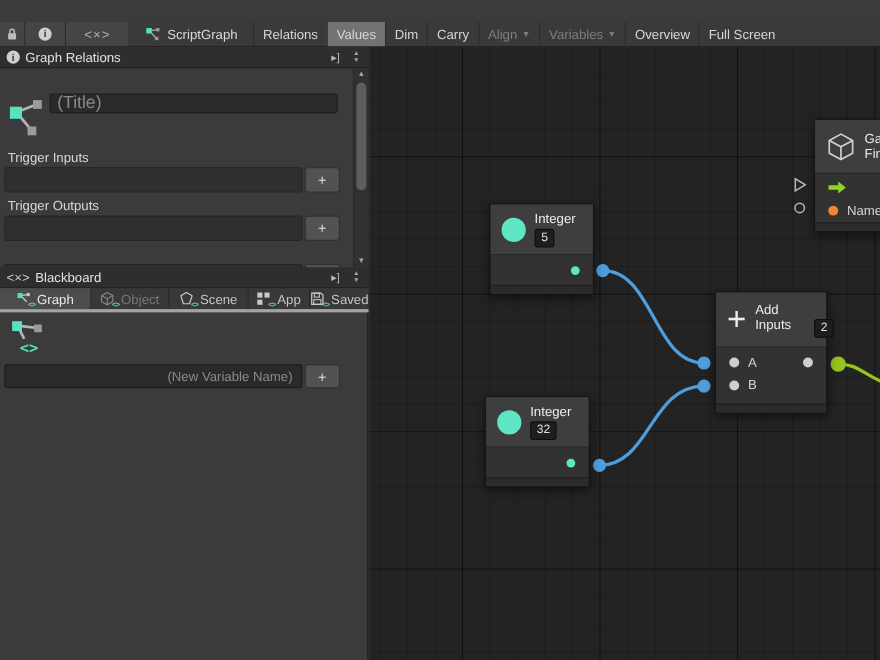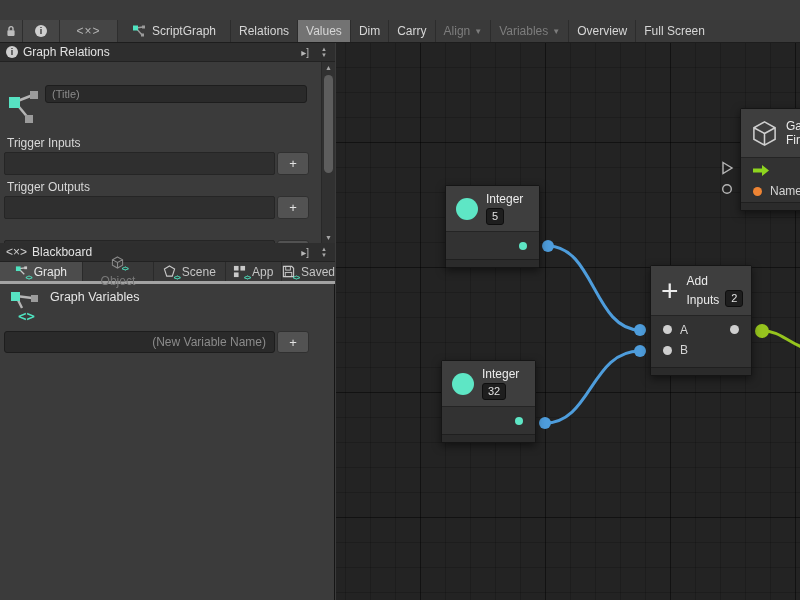--- a/index.html
+++ b/index.html
@@ -37,21 +37,21 @@
   .panel-header { position:absolute; left:0; width:335px; height:19px; background:#2e2e2e; border-bottom:1px solid #222; display:flex; align-items:center; gap:5px; padding:0 4px 0 6px; color:#e2e2e2; }
   .ph-spacer { flex:1; }
   .pin-btn { color:#b9b9b9; font-size:10px; padding:0 3px; }
   .mini-arrows { display:flex; flex-direction:column; align-items:center; width:14px; line-height:6px; font-size:6px; color:#a8a8a8; }
 
   .inspector-content { position:absolute; left:0; top:19px; width:321px; height:181px; }
   .scrollcol { position:absolute; left:321px; top:19px; width:14px; height:181px; background:#313131; border-left:1px solid #282828; }
   .scrollcol .sarrow { position:absolute; left:0; width:13px; text-align:center; font-size:7px; color:#a5a5a5; }
   .scrollcol .thumb { position:absolute; left:2px; top:13px; width:9px; height:98px; background:#5d5d5d; border-radius:5px; }
 
-  .field { position:absolute; height:18px; background:#2a2a2a; border:1px solid #1d1d1d; border-radius:3px; color:#e5e5e5; font-size:11px; padding:0 6px; outline:none; font-family:inherit; }
+  .field { position:absolute; height:18px; background:#2a2a2a; border:1px solid #1d1d1d; border-radius:3px; color:#e5e5e5; font-size:16px; padding:0 6px; outline:none; font-family:inherit; }
   .field::placeholder { color:#8b8b8b; opacity:1; }
   .sec-label { position:absolute; left:7px; color:#d8d8d8; }
   .list-row { position:absolute; left:4px; width:305px; height:23px; display:flex; gap:2px; }
   .list-box { flex:1; background:#2f2f2f; border:1px solid #252525; border-radius:2px; }
   .add-btn { width:32px; background:#525252; border:1px solid #303030; border-radius:3px; color:#e2e2e2; display:flex; align-items:center; justify-content:center; font-size:13px; }
 
   
   .bb-tabs { position:absolute; left:0; top:219px; width:335px; height:22px; background:#383838; border-bottom:3px solid #a3a3a3; display:flex; }
   .bb-tab { display:flex; align-items:center; justify-content:center; gap:5px; border-right:1px solid #2a2a2a; color:#c4c4c4; }
   .bb-tab.active { background:#4c4c4c; color:#e8e8e8; }
@@ -83,21 +83,21 @@
   .node-header { background:#3e3e3e; border-bottom:1px solid #242424; display:flex; align-items:center; gap:8px; padding:5px 10px; }
   .node-title { color:#ececec; font-size:12px; }
   .chip { display:inline-block; background:#1e1e1e; border:1px solid #0e0e0e; border-radius:3px; padding:0 5px; font-size:11px; color:#e0e0e0; line-height:15px; margin-top:2px; }
   .node-footer { height:8px; background:#2b2b2b; border-top:1px solid #1f1f1f; }
   .teal-circle { width:22px; height:22px; border-radius:50%; background:#5ee6c5; flex:none; }
   .port-row { display:flex; align-items:center; gap:8px; padding:0 12px; height:21px; color:#d4d4d4; }
   .dot { width:9px; height:9px; border-radius:50%; flex:none; }
   .dot.sm { width:8px; height:8px; }
   .row-spacer { flex:1; }
   .plus-glyph { font-size:30px; font-weight:300; color:#ececec; line-height:26px; }
-  .inputs-row { display:flex; align-items:flex-end; gap:6px; }
+  .inputs-row { display:flex; align-items:flex-start; gap:21px; }
   .outside-port { position:absolute; z-index:2; }
 </style>
 </head>
 <body>
 
 <div id="root">
 
 
   <div id="toolbar">
     <div class="tbtn lock">
@@ -217,21 +217,21 @@
           <svg width="13" height="13" viewBox="0 0 14 14">
               <line x1="4" y1="4" x2="11" y2="3" stroke="#c9c9c9" stroke-width="1.3"></line>
               <line x1="4" y1="4" x2="10" y2="10" stroke="#c9c9c9" stroke-width="1.3"></line>
               <rect x="1" y="1.5" width="5" height="5" fill="#4fe3c0"></rect>
               <rect x="10" y="1.5" width="3" height="3" fill="#c9c9c9"></rect>
             </svg>
           <span class="badge">&lt;&gt;</span>
         </span>
         <span>Graph</span>
       </div>
-      <div class="bb-tab disabled" style="width:76px;flex-direction:column;">
+      <div class="bb-tab disabled" style="width:76px;">
         <span class="tab-ic">
           <svg width="13" height="13" viewBox="0 0 14 14">
               <path d="M7 1 L12.5 4 V10 L7 13 L1.5 10 V4 Z M1.5 4 L7 7 L12.5 4 M7 7 V13" fill="none" stroke="#8a8a8a" stroke-width="1.1"></path>
             </svg>
           <span class="badge">&lt;&gt;</span>
         </span>
         <span>Object</span>
       </div>
       <div class="bb-tab" style="width:76px;align-items:center;">
         <span class="tab-ic">
@@ -268,21 +268,20 @@
 
     <div class="vars-head">
       <svg width="30" height="34" viewBox="0 0 30 34" style="flex:none;">
         <line x1="6" y1="6" x2="22" y2="8" stroke="#b5b5b5" stroke-width="2.4"></line>
         <line x1="6" y1="6" x2="12" y2="18" stroke="#b5b5b5" stroke-width="2.4"></line>
         <rect x="1" y="2" width="9" height="9" fill="#57e2c2"></rect>
         <rect x="21" y="5" width="7" height="7" fill="#9b9b9b"></rect>
         <text x="8" y="31" font-size="14" font-weight="bold" fill="#4fe3c0" font-family="DejaVu Sans Mono, monospace">&lt;&gt;</text>
       </svg>
       <div>
-        <div class="vars-title">Graph Variables</div>
       </div>
     </div>
 
     <div class="newvar-row">
       <input class="newvar-input" placeholder="(New Variable Name)" style="">
       <div class="add-btn">+</div>
     </div>
   </div>
 
   <div id="canvas">

